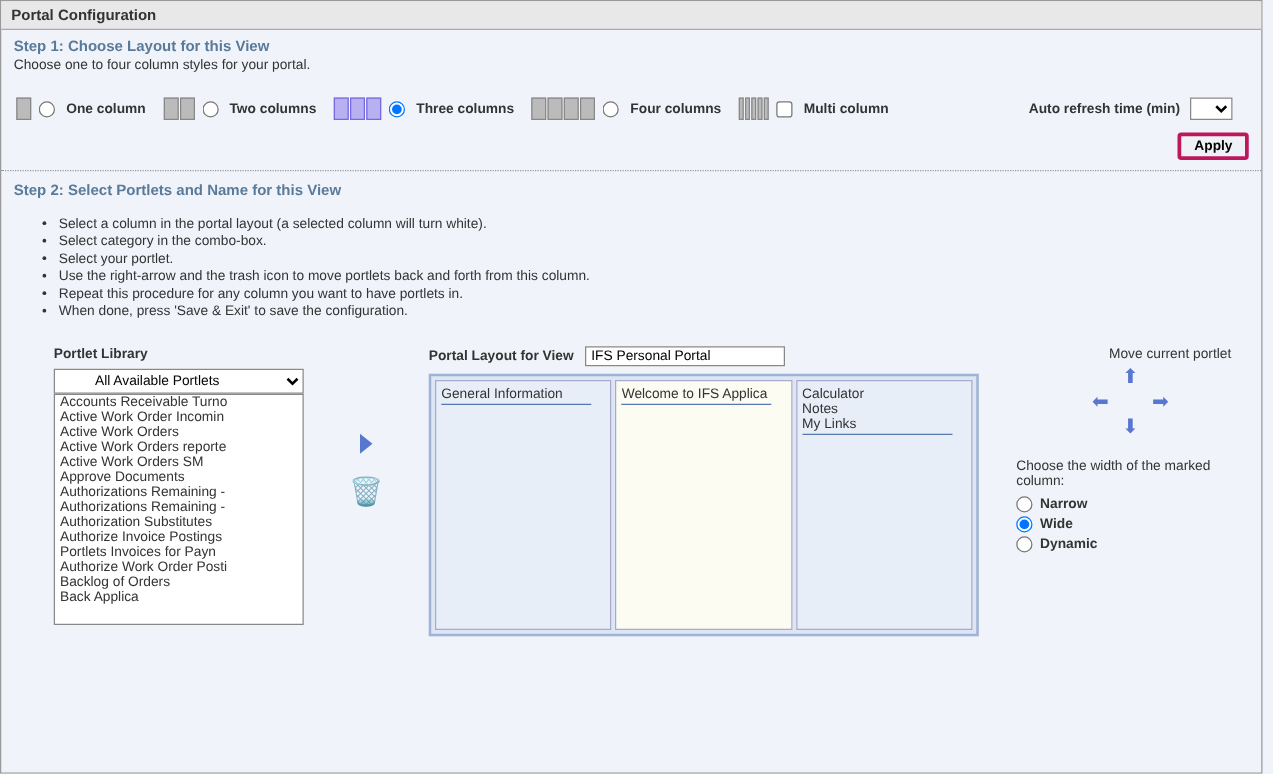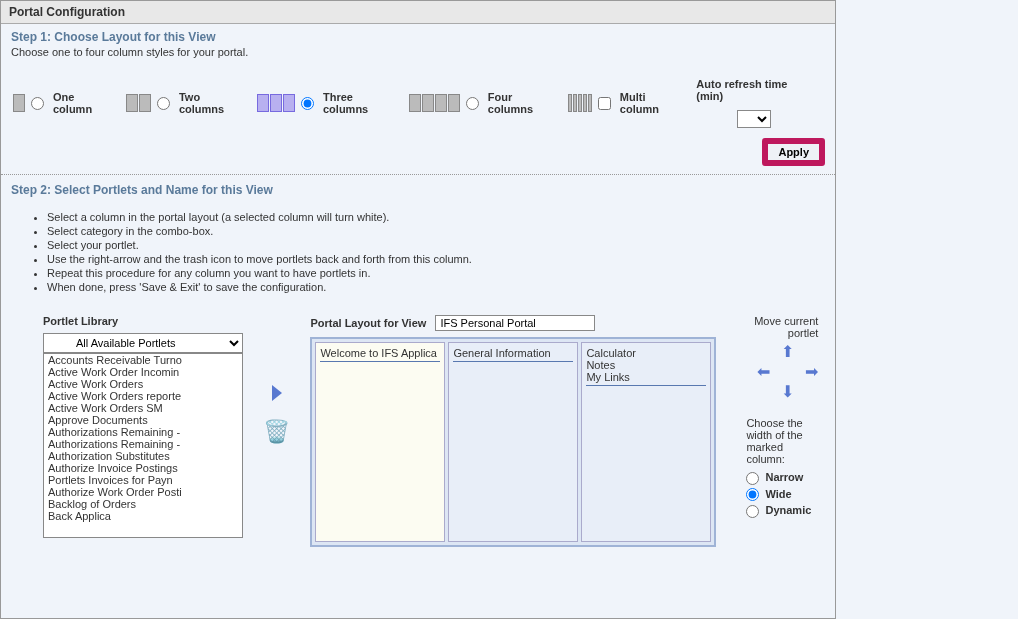--- a/index.html
+++ b/index.html
@@ -1,34 +1,34 @@
 <!DOCTYPE html>
 <html><head>
 <meta charset="utf-8">
 <style>
 * { box-sizing: border-box; margin: 0; padding: 0; }
 body { font-family: Verdana, Arial, sans-serif; font-size: 11px; color: #333; background: #f0f4fa; }
-.container { width: 836px; height: 619px; background: #f0f4fa; border: 1px solid #999; }
+.container { width: 1010px; height: 619px; background: #f0f4fa; border: 1px solid #999; }
 .title-bar { background: #e8e8e8; border-bottom: 1px solid #aaa; padding: 4px 8px; font-weight: bold; font-size: 12px; color: #333; }
 .section-title { color: #5a7a9a; font-weight: bold; font-size: 12px; padding: 6px 10px 2px 10px; }
 .section-desc { color: #333; padding: 0 10px 6px 10px; }
 .layout-options { display: flex; gap: 14px; padding: 14px 23px 8px 12px; }
 .layout-opt { display: flex; align-items: center; gap: 6px; }
 .layout-glyph { display: inline-flex; gap: 1px; }
 .layout-glyph span { display: inline-block; background: #bbb; border: 1px solid #888; height: 18px; width: 12px; }
 .layout-glyph .sel { background: #b8b0f0; border: 1px solid #776adf; }
 .multi-glyph { display: inline-flex; gap: 1px; }
 .multi-glyph span { display: inline-block; background: #bbb; border: 1px solid #888; height: 18px; width: 4px; }
 input[type=radio], input[type=checkbox] { margin: 0 3px 0 0; vertical-align: middle; }
 .layout-lbl { color: #333; font-weight: bold; }
-.refresh-block { margin-left: auto; display: flex; align-items: center; gap: 8px; font-weight: bold; flex-direction: column; }
+.refresh-block { margin-left: auto; display: flex; align-items: center; gap: 8px; font-weight: bold; }
 select { font-family: inherit; font-size: 11px; border: 1px solid #888; background: #fff; }
 .refresh-sel { width: 34px; height: 18px; }
 .apply-row { text-align: right; padding: 2px 10px 6px 0; }
-button { font-family: inherit; font-size: 11px; background: #eef1f6; border: 6px solid #be185d; border-radius: 3px; padding: 2px 10px; font-weight: bold; cursor: pointer; }
+button { font-family: inherit; font-size: 11px; background: #eef1f6; border: 3px solid #be185d; border-radius: 3px; padding: 2px 10px; font-weight: bold; cursor: pointer; }
 hr.dotted { border: none; border-top: 1px dotted #999; margin: 2px 0; }
 .instr { padding: 10px 30px; }
 .instr li { margin: 2px 16px; color: #333; }
 .lib-row { display: flex; gap: 20px; padding: 10px 14px; align-items: flex-start; }
 .lib-col { width: 200px; margin-left: 28px; }
 .lib-col .hdr { font-weight: bold; margin-bottom: 6px; }
 .lib-select { width: 200px; height: 20px; border: 1px solid #888; font-size: 11px; padding-left: 28px; }
 .portlet-list { width: 200px; height: 185px; border: 1px solid #888; background: #fff; overflow-y: scroll; font-size: 11px; }
 .portlet-list div { padding: 0 4px; white-space: nowrap; overflow: hidden; cursor: pointer; }
 .transfer-col { width: 60px; display: flex; flex-direction: column; align-items: center; gap: 18px; padding-top: 70px; }
@@ -156,26 +156,26 @@
 
     <div class="transfer-col">
       <div class="arrow-right"></div>
       <div class="trash-icon">🗑️</div>
     </div>
 
     <div class="layout-preview-col">
       <span class="preview-hdr">Portal Layout for View</span>
       <input class="view-name" type="text" value="IFS Personal Portal" style="">
       <div class="preview-box">
+        <div class="preview-cell">
+          <div>General Information</div>
+          <div class="hr-line"></div>
+        </div>
         <div class="preview-cell selected">
           <div>Welcome to IFS Applica</div>
-          <div class="hr-line"></div>
-        </div>
-        <div class="preview-cell">
-          <div>General Information</div>
           <div class="hr-line"></div>
         </div>
         <div class="preview-cell">
           <div>Calculator</div>
           <div>Notes</div>
           <div>My Links</div>
           <div class="hr-line"></div>
         </div>
       </div>
     </div>

